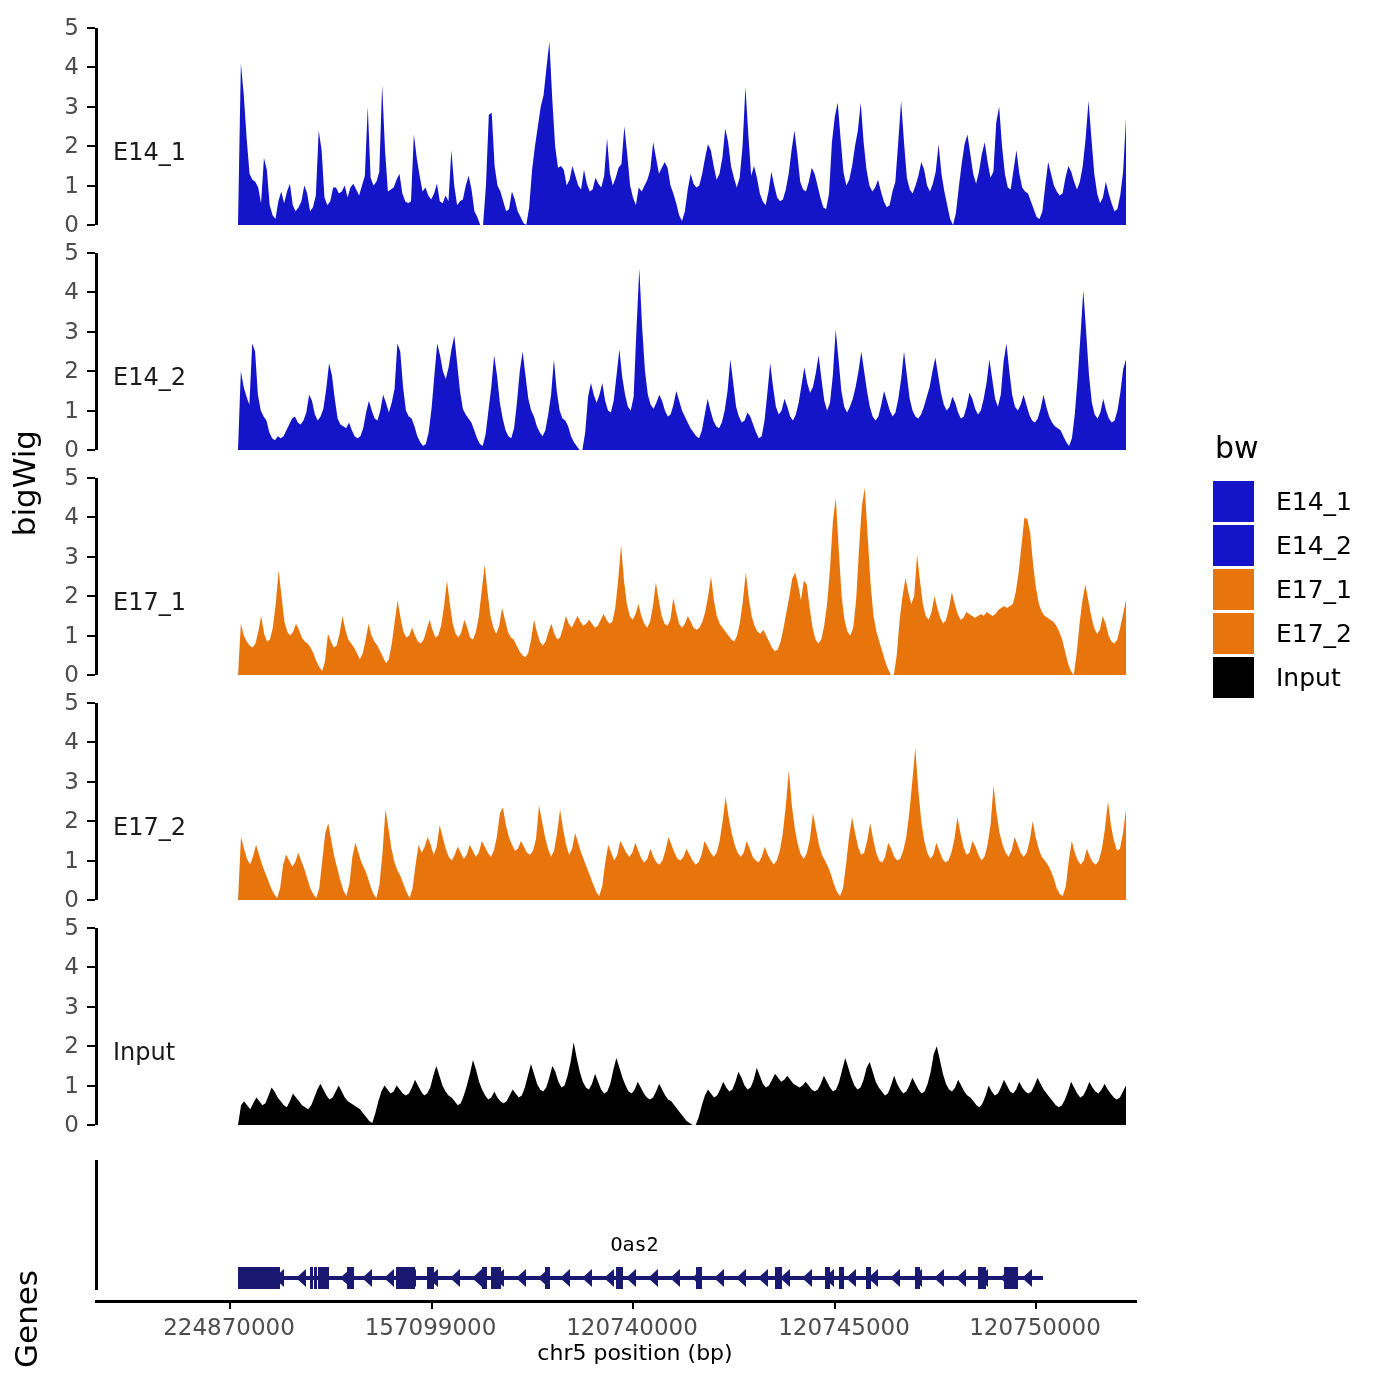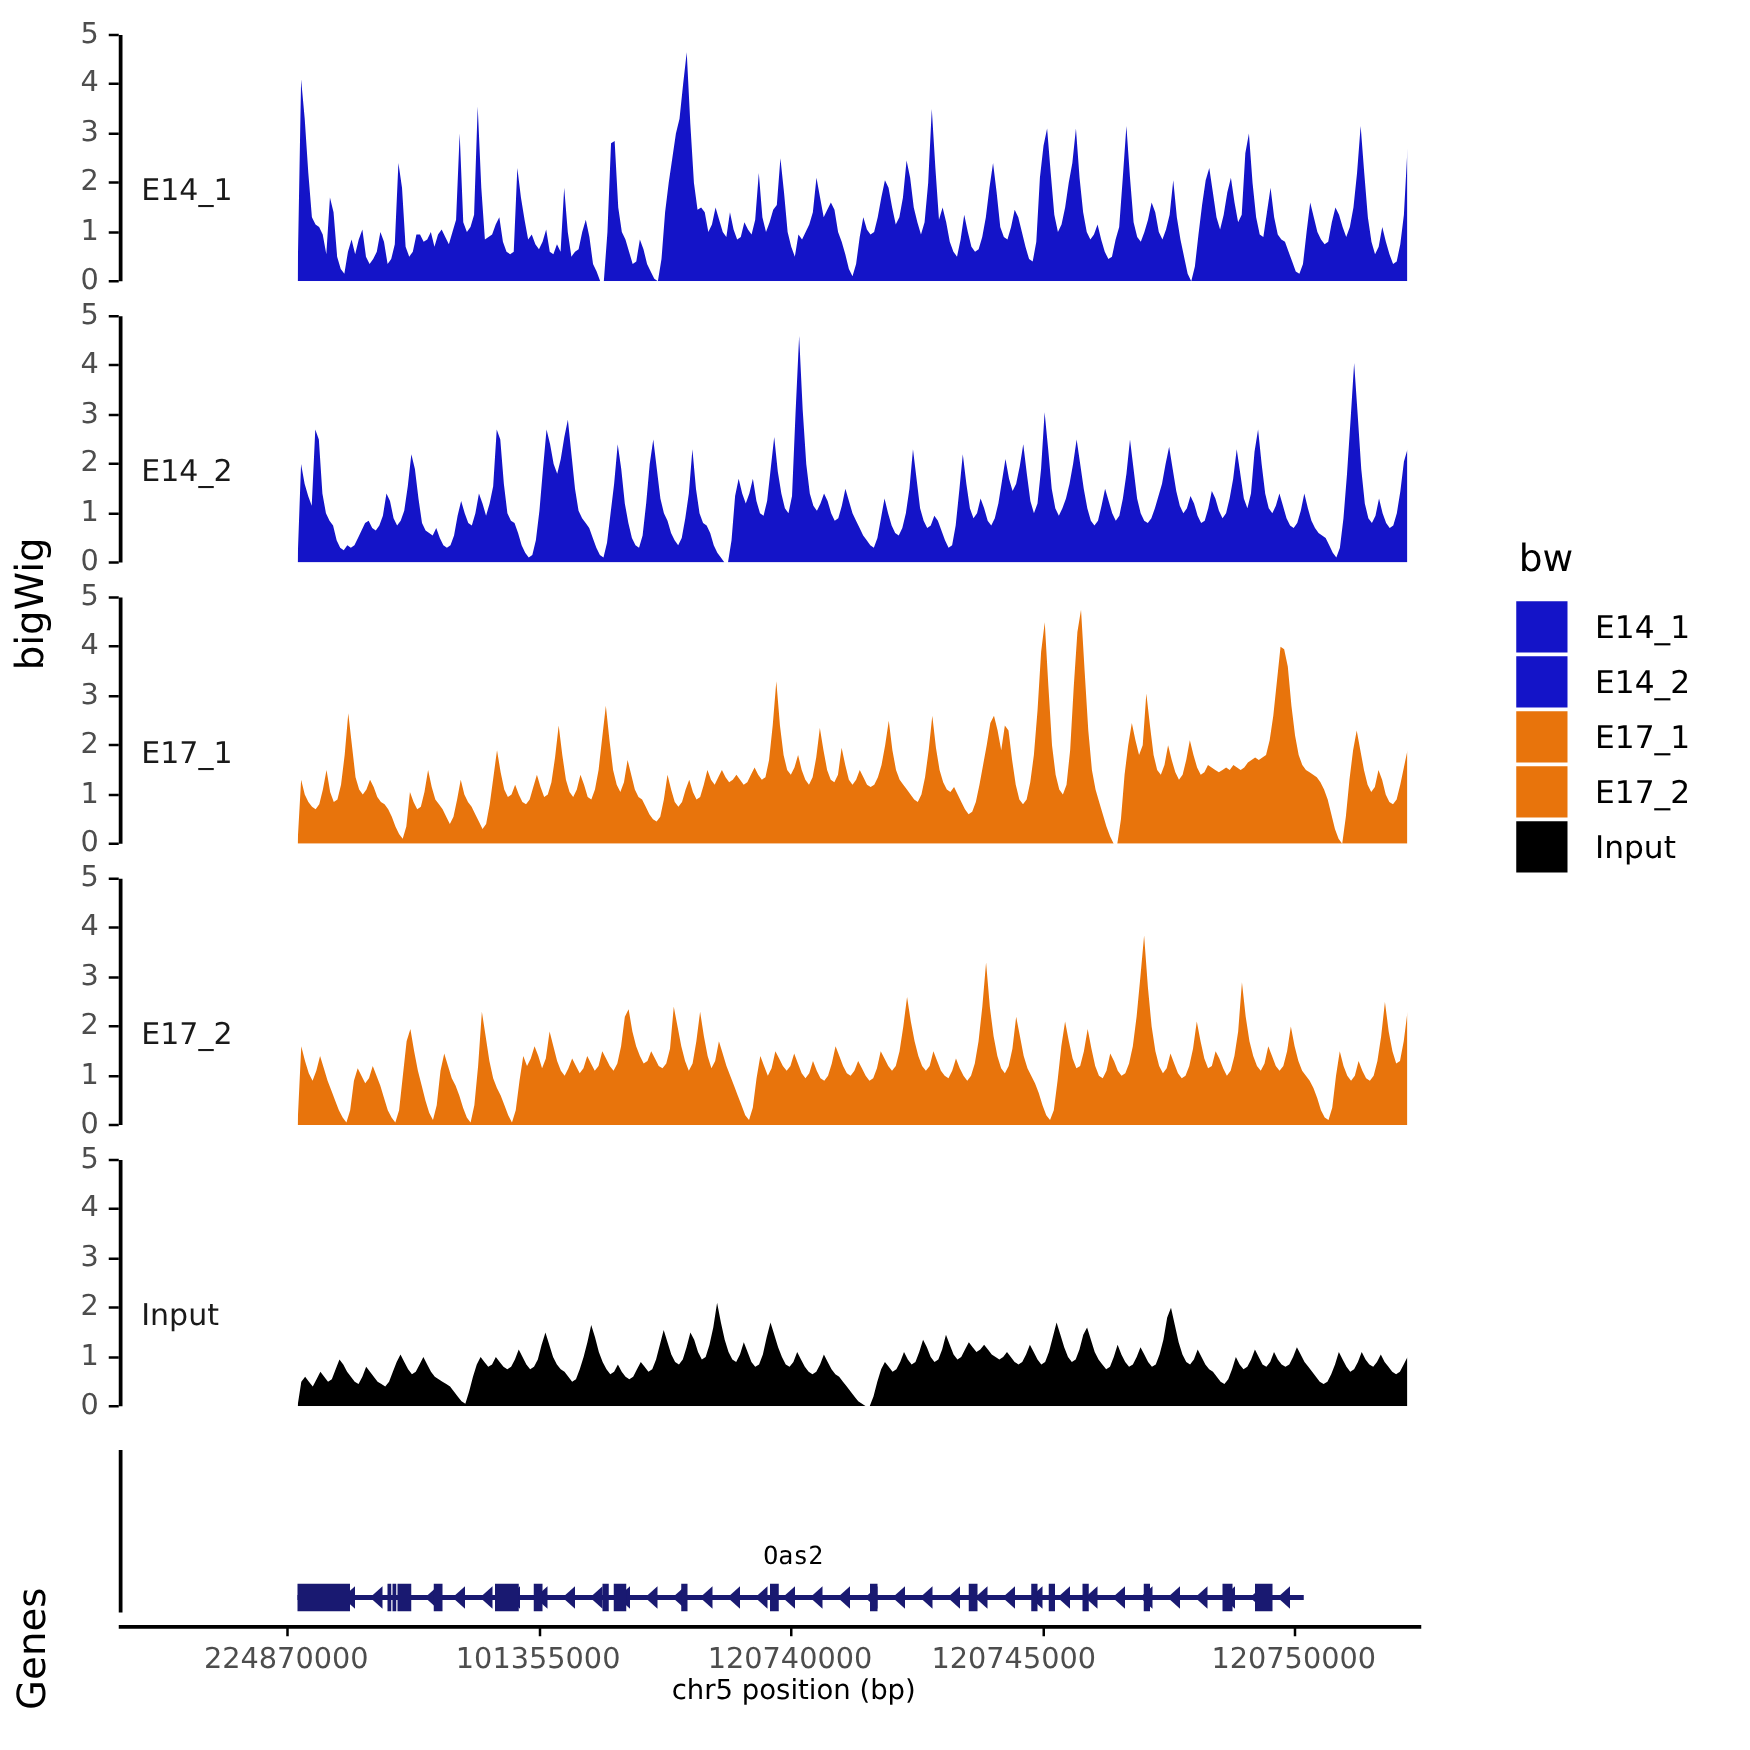--- a/index.html
+++ b/index.html
@@ -222,25 +222,25 @@
         <div class="exon" style="left: 883px; top: 107px; width: 8px; height: 22px; background: rgb(25, 25, 113);"></div>
         <div class="exon" style="left: 909px; top: 107px; width: 14px; height: 22px; background: rgb(25, 25, 113);"></div>
       </div>
   </div>
 
   <div class="xaxisline" id="xaxisline" style="left:95px;top:1300px;width:1042px;"></div>
   <div id="xticks">
       <div class="xtick" style="left: 229px; top: 1300px;"></div>
       <div class="xticklab" style="left: 129px; top: 1316px;">224870000</div>
       <div class="xtick" style="left: 430.5px; top: 1300px;"></div>
-      <div class="xticklab" style="left: 330.5px; top: 1316px;">101355000</div>
+      <div class="xticklab" style="left: 330.5px; top: 1316px;">157099000</div>
       <div class="xtick" style="left: 632px; top: 1300px;"></div>
       <div class="xticklab" style="left: 532px; top: 1316px;">120740000</div>
       <div class="xtick" style="left: 833.5px; top: 1300px;"></div>
-      <div class="xticklab" style="left: 711px; top: 1316px;">120745000</div>
+      <div class="xticklab" style="left: 744px; top: 1316px;">120745000</div>
       <div class="xtick" style="left: 1035px; top: 1300px;"></div>
       <div class="xticklab" style="left: 935px; top: 1316px;">120750000</div>
     </div>
   <div class="xaxistitle" style="left:85px;top:1340px;">chr5 position (bp)</div>
 
   <div class="legend">
     <div class="legend-title">bw</div>
     <div id="legend-items">
         <div class="legend-row">
           <div class="legend-key" style="background: rgb(20, 20, 200);"></div>

